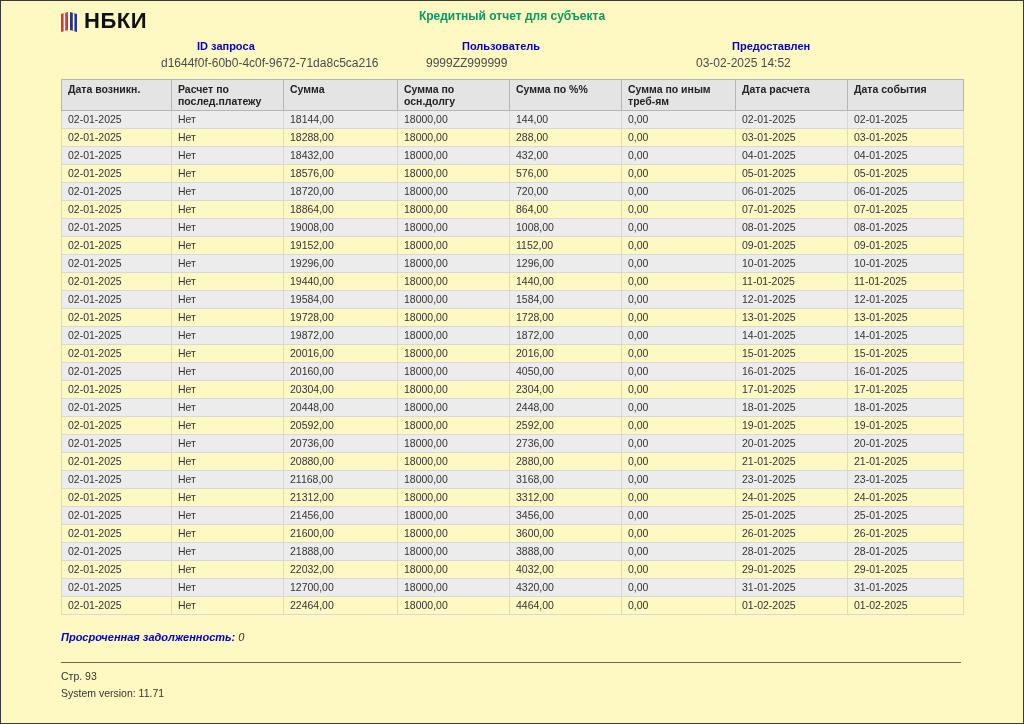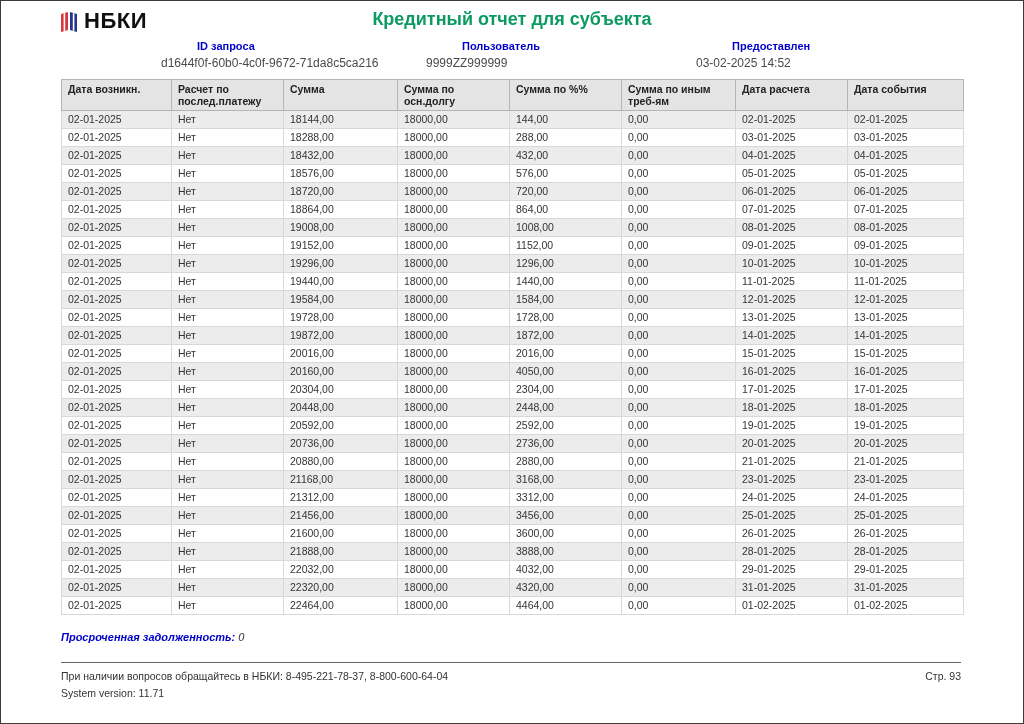--- a/index.html
+++ b/index.html
@@ -1,27 +1,27 @@
 <!DOCTYPE html>
 <html style="--title: #0a9a62; --accent_blue: #0000cc; --header_bg: #e4e4e4; --row_alt_bg: #ececec; --border: #b5b5b5; --border_light: #d8d8d8; --logo_red: #d6373c; --logo_blue: #27348b;"><head>
 <meta charset="utf-8">
 <style>
   * { box-sizing: border-box; }
   html,body { margin:0; padding:0; background:#888; }
   body { font-family:"Liberation Sans", sans-serif; }
   .page {
-    position:relative; width:1024px; height:724px; background:#ffffff;
+    position:relative; width:1024px; height:724px; background:#fef9c3;
     border:1px solid #3a3a3a; overflow:hidden; margin:0 auto;
   }
   .top { position:relative; height:38px; }
   .logo { position:absolute; left:58px; top:7px; display:flex; align-items:center; gap:5px; }
   .logo-text { font-size:22px; font-weight:bold; color:#101010; letter-spacing:0.5px; }
   .title {
     position:absolute; left:0; right:0; top:8px; margin:0; text-align:center;
-    font-size:18px; font-weight:bold; color:var(--title);
+    font-size:12px; font-weight:bold; color:var(--title);
   }
   .meta { position:relative; height:36px; }
   .meta-block { position:absolute; top:1px; }
   .meta-request  { left:160px; }
   .meta-user     { left:425px; }
   .meta-provided { left:695px; }
   .meta-label { font-size:11px; font-weight:bold; color:var(--accent_blue); margin-bottom:4px;margin-left:36px; }
   .meta-value { font-size:12px; color:#4a4a4a; }
   .report-table {
     margin:4px 0 16px 60px; border-collapse:collapse; table-layout:fixed;
@@ -357,21 +357,21 @@
           <td>22032,00</td>
           <td>18000,00</td>
           <td>4032,00</td>
           <td>0,00</td>
           <td>29-01-2025</td>
           <td>29-01-2025</td>
         </tr>
         <tr class="alt">
           <td>02-01-2025</td>
           <td>Нет</td>
-          <td>22320,00</td>
+          <td>12700,00</td>
           <td>18000,00</td>
           <td>4320,00</td>
           <td>0,00</td>
           <td>31-01-2025</td>
           <td>31-01-2025</td>
         </tr>
         <tr>
           <td>02-01-2025</td>
           <td>Нет</td>
           <td>22464,00</td>
@@ -385,19 +385,18 @@
   </table>
 
   <div class="summary">
     <span class="summary-label">Просроченная задолженность:</span>
     <span class="summary-value">0</span>
   </div>
 
   <div class="footer">
     <hr class="footer-divider">
     <div class="footer-row">
-      <span>При наличии вопросов обращайтесь в НБКИ: 8-495-221-78-37, 8-800-600-64-04</span>
       <span>Стр. 93</span>
     </div>
     <div>System version: 11.71</div>
   </div>
 
 </div>
 
 </body></html>

